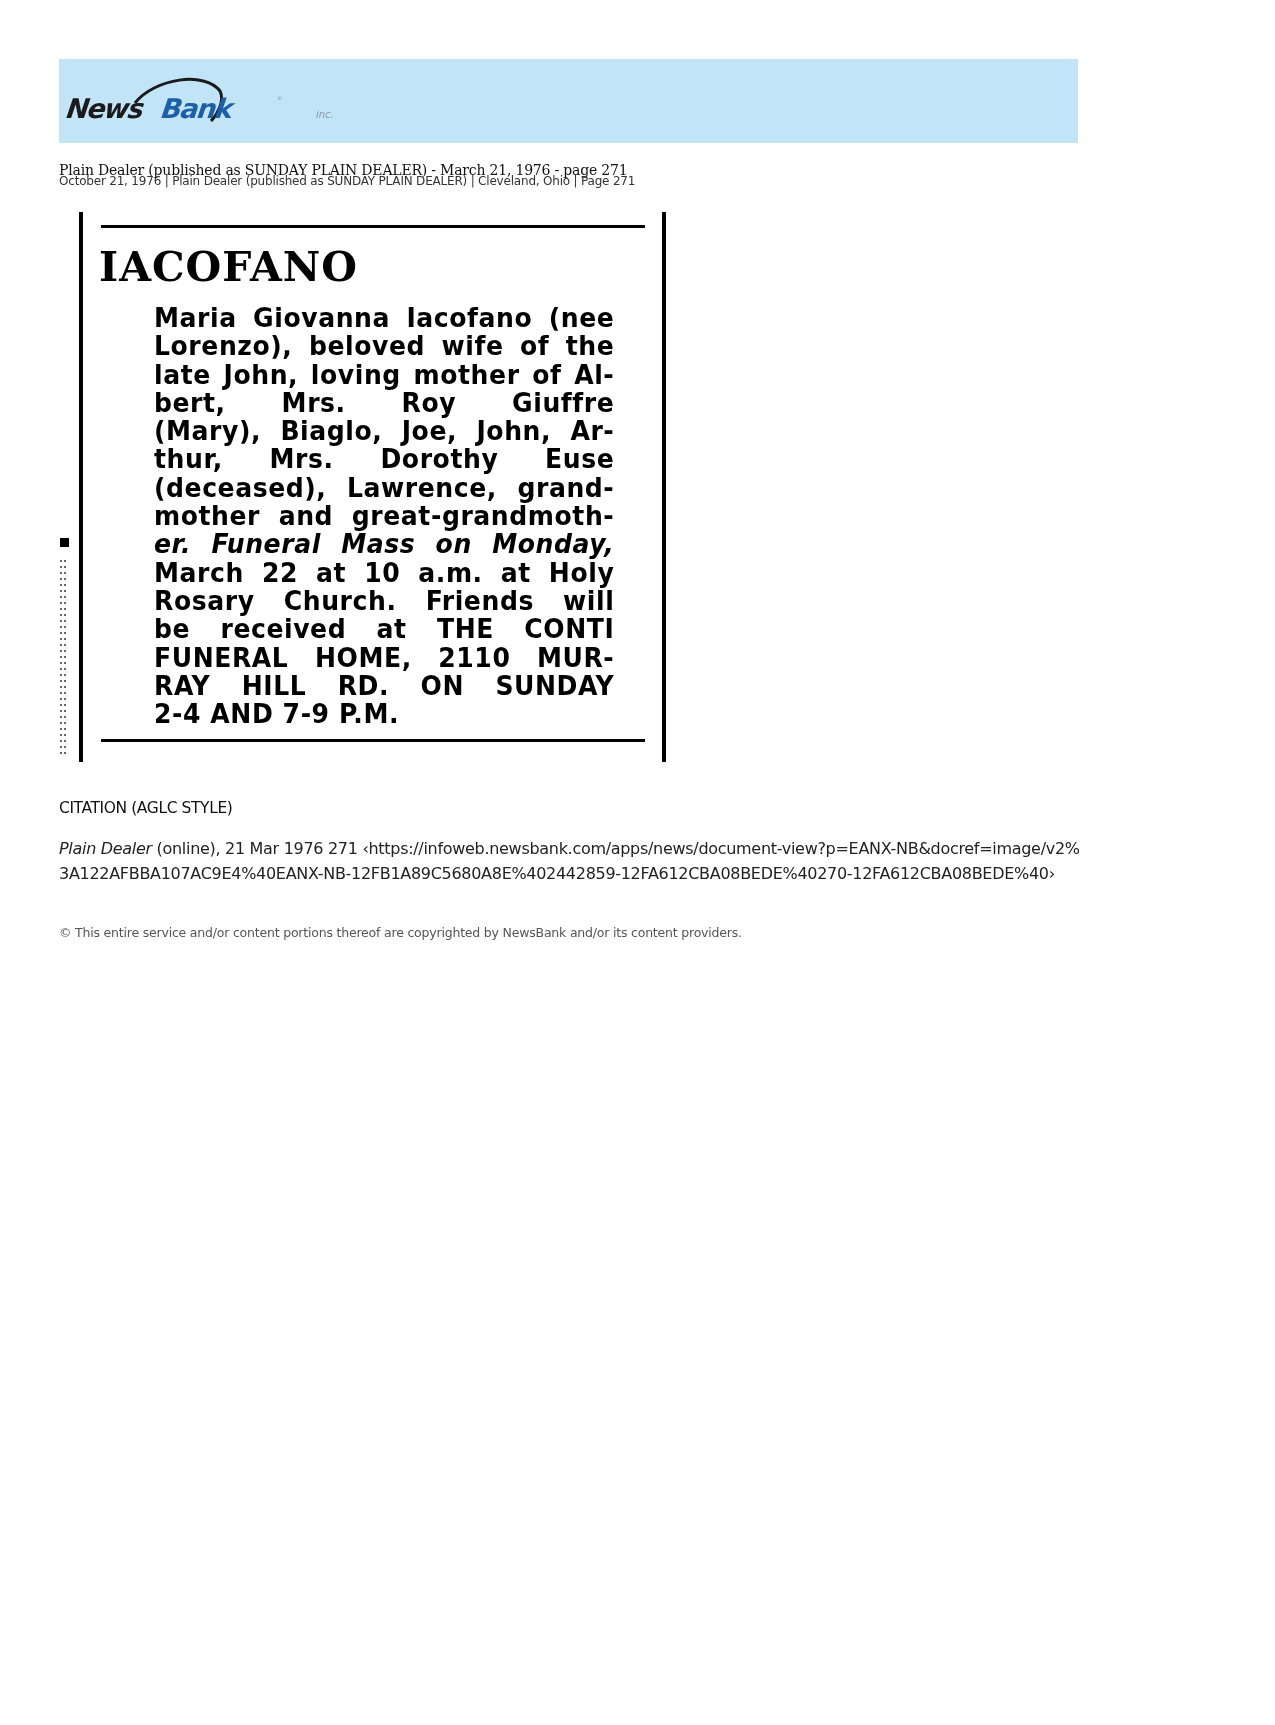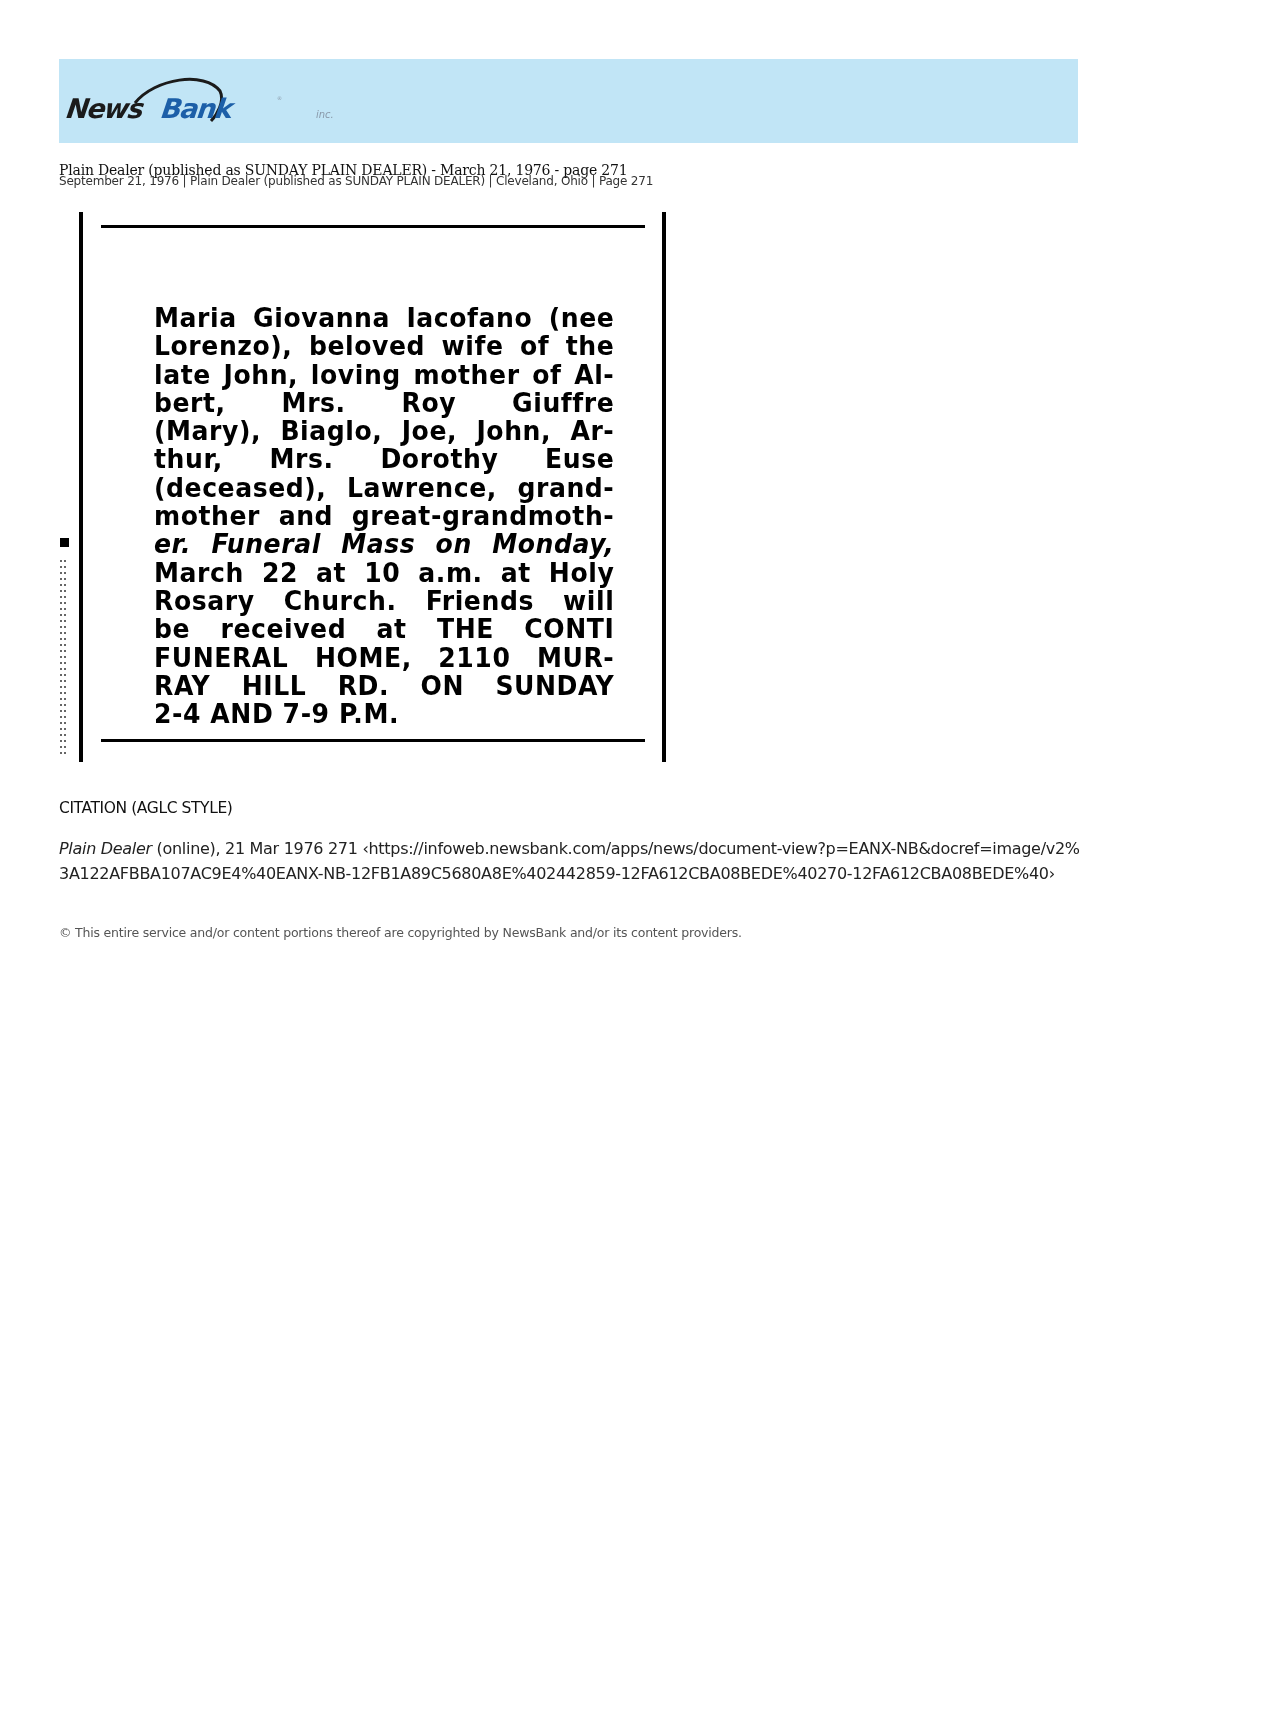--- a/index.html
+++ b/index.html
@@ -114,28 +114,29 @@
       <path d="M10 30 C 30 5, 80 -2, 95 18 C 100 28, 92 42, 86 48" fill="none" stroke="#1b1b1b" stroke-width="3"></path>
     </svg>
     <span class="news">News</span>
     <span class="bank">Bank</span>
     <span class="reg">®</span>
     <span class="inc">inc.</span>
   </div>
 </div>
 
 <div class="doc-title">Plain Dealer (published as SUNDAY PLAIN DEALER) - March 21, 1976 - page 271</div>
-<div class="doc-meta">September 21, 1976 | Plain Dealer (published as SUNDAY PLAIN DEALER) | Cleveland, Ohio | Page 271</div>
+<div class="doc-meta">October 21, 1976 | Plain Dealer (published as SUNDAY PLAIN DEALER) | Cleveland, Ohio | Page 271</div>
 
 <div class="clipping">
   <div class="clip-dots"></div>
   <div class="clip-bullet"></div>
   <div class="clip-left-border"></div>
   <div class="clip-right-border"></div>
   <div class="clip-top-rule"></div>
+  <div class="clip-head">IACOFANO</div>
   <div class="clip-body">
     <span class="line">Maria Giovanna Iacofano (nee</span>
     <span class="line">Lorenzo), beloved wife of the</span>
     <span class="line">late John, loving mother of Al-</span>
     <span class="line" style="word-spacing:34px">bert, Mrs. Roy Giuffre</span>
     <span class="line">(Mary), Biaglo, Joe, John, Ar-</span>
     <span class="line" style="word-spacing:38px">thur, Mrs. Dorothy Euse</span>
     <span class="line">(deceased), Lawrence, grand-</span>
     <span class="line">mother and great-grandmoth-</span>
     <span class="line" style="font-style:italic">er. Funeral Mass on Monday,</span>

